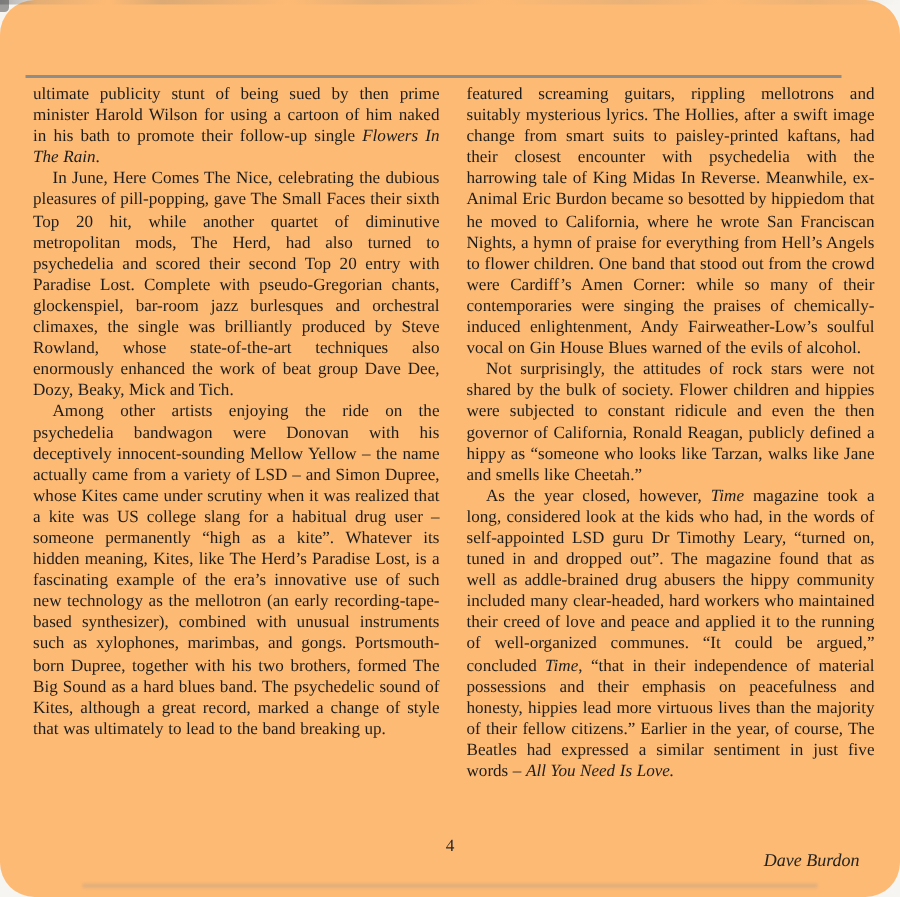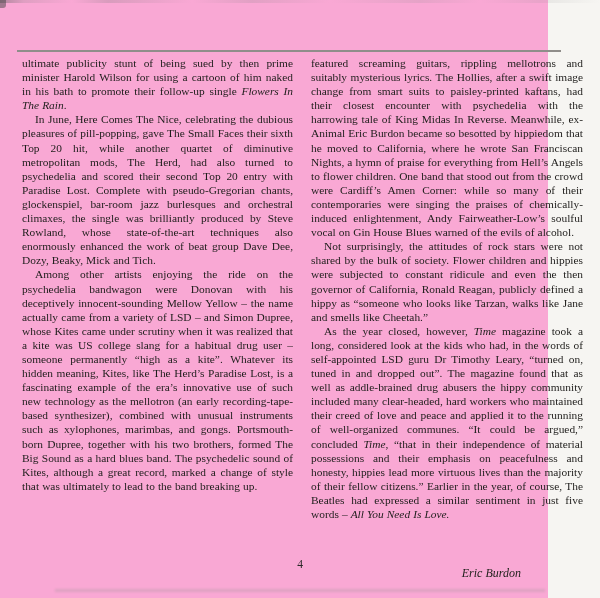--- a/index.html
+++ b/index.html
@@ -4,23 +4,24 @@
 <style>
   html, body { margin: 0; padding: 0; }
   body {
     width: 600px; height: 598px;
     background: #f6f5f2;
     font-family: "Liberation Serif", "DejaVu Serif", serif;
     overflow: hidden;
   }
   .page {
     position: relative;
-    width: 548px; height: 598px;
-    background: #f9a8d4;
+    width: 600px; height: 598px;
+    background: #fdba74;
     color: #1e1d1b;
+    border-radius: 23px;
   }
   .artifact-top {
     position: absolute; top: 0; left: 0; width: 600px; height: 3px;
     background: linear-gradient(90deg,
       rgba(90,90,90,0.45) 0%, rgba(120,120,120,0.2) 4%, transparent 12%,
       rgba(120,120,120,0.25) 18%, transparent 32%,
       rgba(130,130,130,0.2) 42%, transparent 55%,
       rgba(140,140,140,0.18) 70%, transparent 80%,
       rgba(140,140,140,0.15) 90%, transparent 100%);
   }
@@ -84,15 +85,15 @@
         <p class="para indent"><span>In June, </span><b>Here Comes The Nice</b><span>, celebrating the dubious pleasures of pill-popping, gave The Small Faces their sixth Top 20 hit, while another quartet of diminutive metropolitan mods, The Herd, had also turned to psychedelia and scored their second Top 20 entry with </span><b>Paradise Lost</b><span>. Complete with pseudo-Gregorian chants, glockenspiel, bar-room jazz burlesques and orchestral climaxes, the single was brilliantly produced by Steve Rowland, whose state-of-the-art techniques also enormously enhanced the work of beat group Dave Dee, Dozy, Beaky, Mick and Tich.</span></p>
         <p class="para indent"><span>Among other artists enjoying the ride on the psychedelia bandwagon were Donovan with his deceptively innocent-sounding </span><b>Mellow Yellow</b><span> – the name actually came from a variety of LSD – and Simon Dupree, whose </span><b>Kites</b><span> came under scrutiny when it was realized that a kite was US college slang for a habitual drug user – someone permanently “high as a kite”. Whatever its hidden meaning, </span><b>Kites</b><span>, like The Herd’s </span><b>Paradise Lost</b><span>, is a fascinating example of the era’s innovative use of such new technology as the mellotron (an early recording-tape-based synthesizer), combined with unusual instruments such as xylophones, marimbas, and gongs. Portsmouth-born Dupree, together with his two brothers, formed The Big Sound as a hard blues band. The psychedelic sound of </span><b>Kites</b><span>, although a great record, marked a change of style that was ultimately to lead to the band breaking up.</span></p>
       </div>
     <div class="col col-right" id="col-right">
         <p class="para"><span>featured screaming guitars, rippling mellotrons and suitably mysterious lyrics. The Hollies, after a swift image change from smart suits to paisley-printed kaftans, had their closest encounter with psychedelia with the harrowing tale of </span><b>King Midas In Reverse</b><span>. Meanwhile, ex-Animal Eric Burdon became so besotted by hippiedom that he moved to California, where he wrote </span><b>San Franciscan Nights</b><span>, a hymn of praise for everything from Hell’s Angels to flower children. One band that stood out from the crowd were Cardiff’s Amen Corner: while so many of their contemporaries were singing the praises of chemically-induced enlightenment, Andy Fairweather-Low’s soulful vocal on </span><b>Gin House Blues</b><span> warned of the evils of alcohol.</span></p>
         <p class="para indent"><span>Not surprisingly, the attitudes of rock stars were not shared by the bulk of society. Flower children and hippies were subjected to constant ridicule and even the then governor of California, Ronald Reagan, publicly defined a hippy as “someone who looks like Tarzan, walks like Jane and smells like Cheetah.”</span></p>
         <p class="para indent"><span>As the year closed, however, </span><i>Time</i><span> magazine took a long, considered look at the kids who had, in the words of self-appointed LSD guru Dr Timothy Leary, “turned on, tuned in and dropped out”. The magazine found that as well as addle-brained drug abusers the hippy community included many clear-headed, hard workers who maintained their creed of love and peace and applied it to the running of well-organized communes. “It could be argued,” concluded </span><i>Time</i><span>, “that in their independence of material possessions and their emphasis on peacefulness and honesty, hippies lead more virtuous lives than the majority of their fellow citizens.” Earlier in the year, of course, The Beatles had expressed a similar sentiment in just five words – </span><i>All You Need Is Love.</i></p>
       </div>
   </div>
   <div class="pagenum">4</div>
-  <div class="attribution">Eric Burdon</div>
+  <div class="attribution">Dave Burdon</div>
   <div class="artifact-bottom"></div>
 </div>
 
 </body></html>

